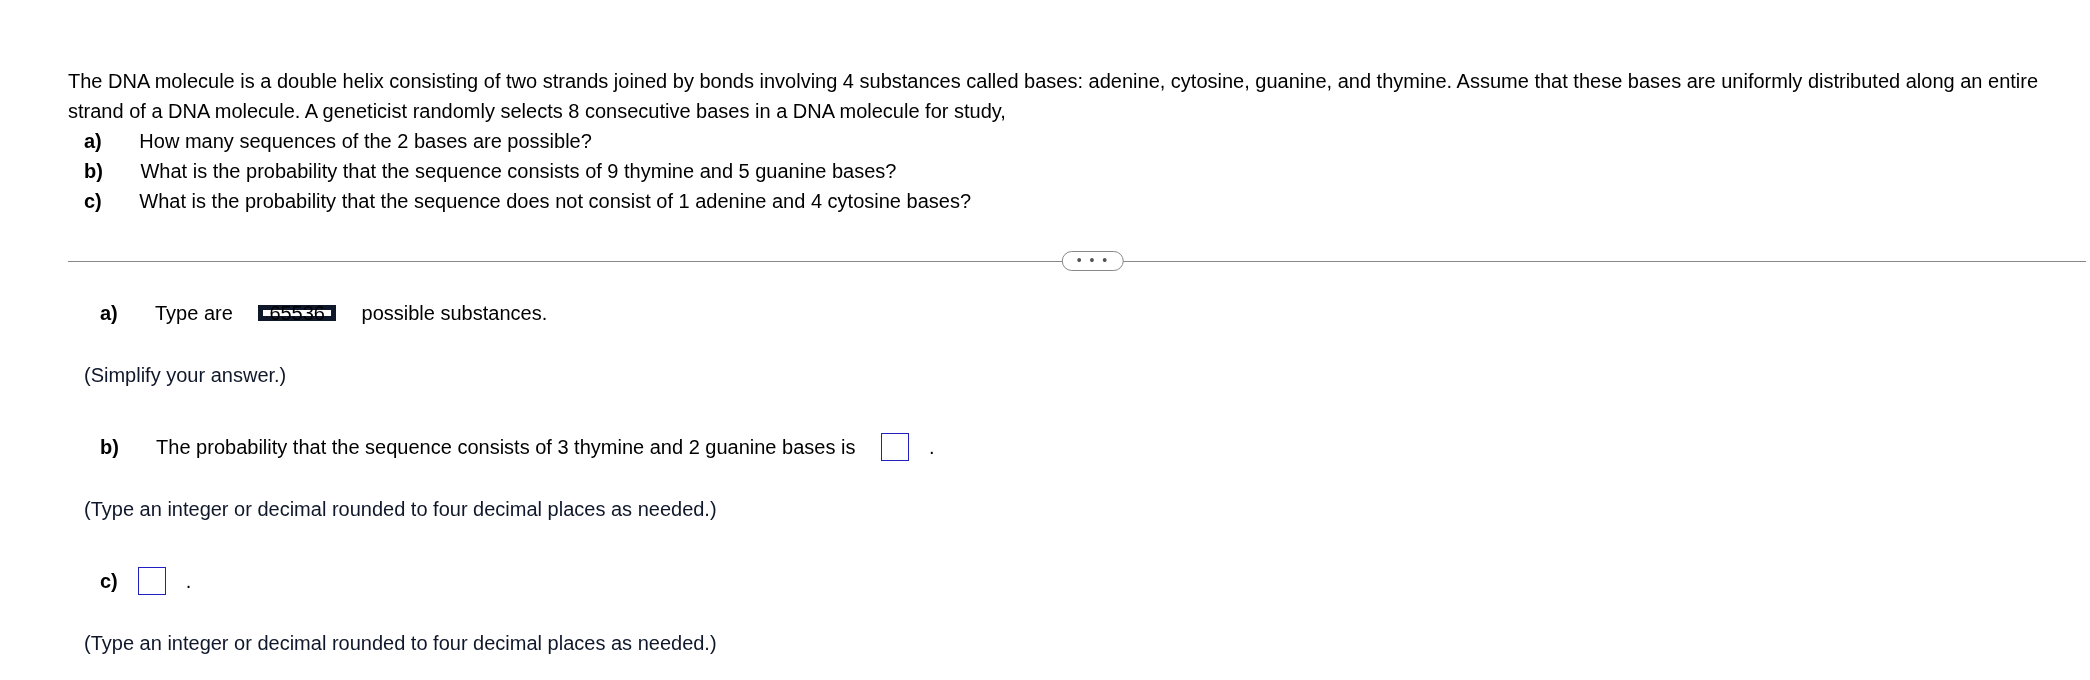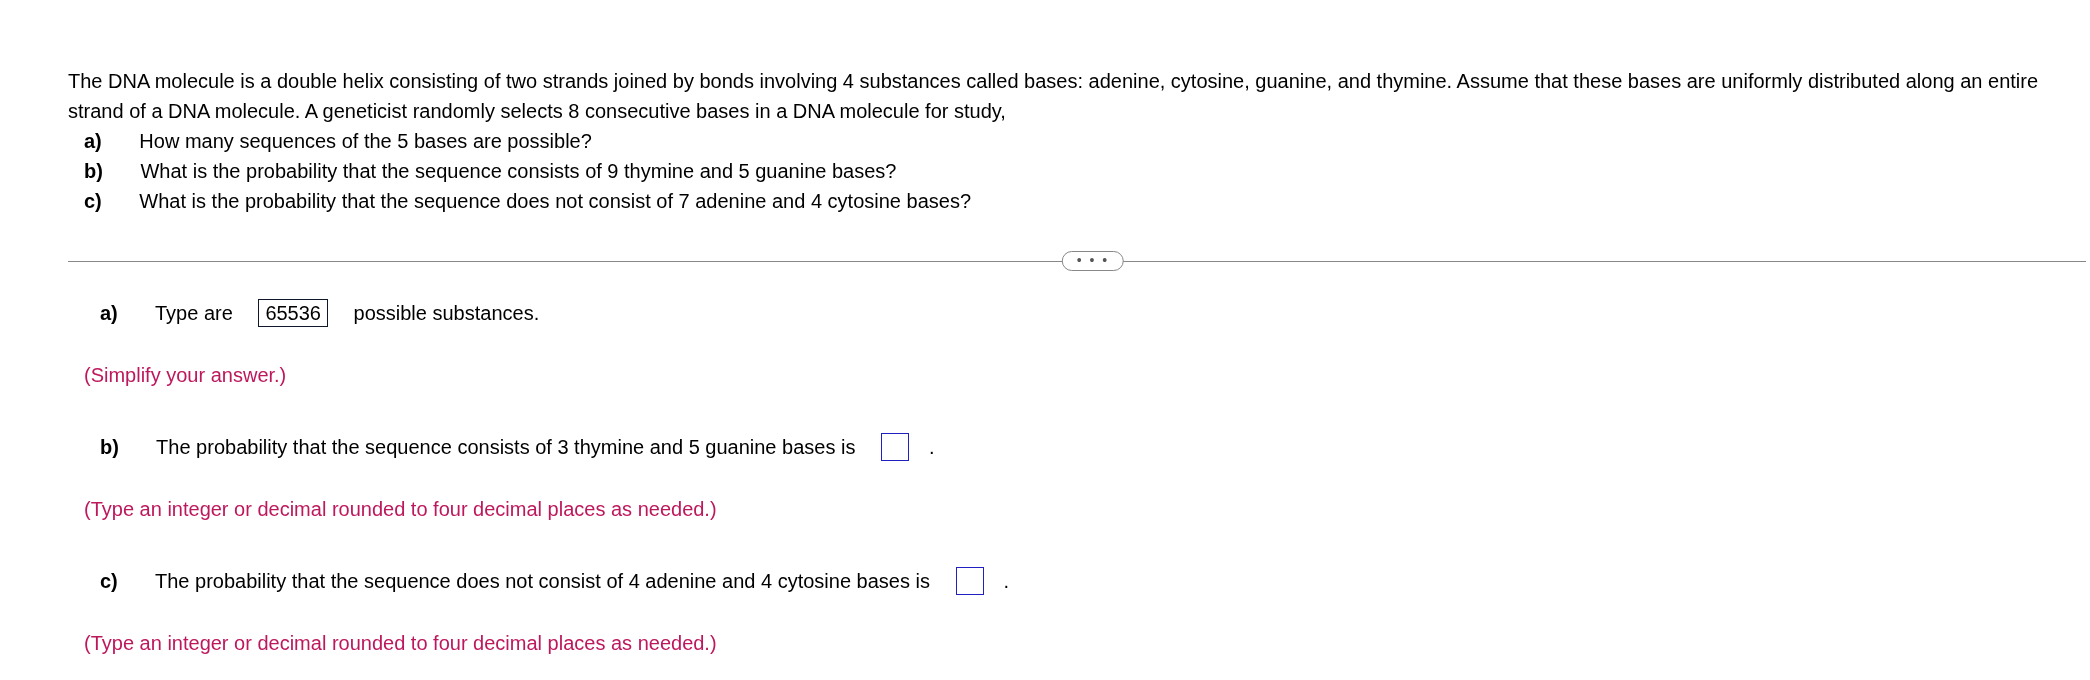--- a/index.html
+++ b/index.html
@@ -59,29 +59,29 @@
     .answer-line {
       display: flex;
       align-items: center;
       flex-wrap: wrap;
       gap: 0;
     }
     .answer-line span {
       white-space: pre;
     }
     .hint {
-      color: #be185d;
+      color: #0f172a;
       margin-top: 2px;
     }
     .input-filled {
-      border: 1px solid #0f172a;
+      border: 5px solid #0f172a;
       padding: 1px 6px;
       margin: 0 4px;
       min-width: 50px;
-      height: 28px;
+      height: 16px;
       font-size: 20px;
       font-family: inherit;
       text-align: left;
       color: #000;
       background: #fff;
       display: inline-flex;
       align-items: center;
       justify-content: center;
     }
     .input-empty {
@@ -93,27 +93,27 @@
       display: inline-block;
       vertical-align: middle;
     }
   </style>
 </head>
 <body>
 
 <div class="question-block">
   <p>The DNA molecule is a double helix consisting of two strands joined by bonds involving 4 substances called bases: adenine, cytosine, guanine, and thymine. Assume that these bases are uniformly distributed along an entire strand of a DNA molecule. A geneticist randomly selects 8 consecutive bases in a DNA molecule for study,</p>
   <p>
-    <span class="bold">a)</span><span> How many sequences of the 5 bases are possible?</span>
+    <span class="bold">a)</span><span> How many sequences of the 2 bases are possible?</span>
   </p>
   <p>
     <span class="bold">b)</span><span> What is the probability that the sequence consists of 9 thymine and 5 guanine bases?</span>
   </p>
   <p>
-    <span class="bold">c)</span><span> What is the probability that the sequence does not consist of 7 adenine and 4 cytosine bases?</span>
+    <span class="bold">c)</span><span> What is the probability that the sequence does not consist of 1 adenine and 4 cytosine bases?</span>
   </p>
 </div>
 
 <div class="divider-wrap">
   <div class="divider-line"></div>
   <div class="divider-pill">• • •</div>
 </div>
 
 <div class="answer-group">
   <div class="answer-line">
@@ -121,28 +121,27 @@
     <span> Type are </span>
     <span class="input-filled">65536</span>
     <span> possible substances.</span>
   </div>
   <div class="hint">(Simplify your answer.)</div>
 </div>
 
 <div class="answer-group">
   <div class="answer-line">
     <span class="bold">b)</span>
-    <span> The probability that the sequence consists of 3 thymine and 5 guanine bases is </span>
+    <span> The probability that the sequence consists of 3 thymine and 2 guanine bases is </span>
     <span class="input-empty"></span>
     <span>.</span>
   </div>
   <div class="hint">(Type an integer or decimal rounded to four decimal places as needed.)</div>
 </div>
 
 <div class="answer-group">
   <div class="answer-line">
     <span class="bold">c)</span>
-    <span> The probability that the sequence does not consist of 4 adenine and 4 cytosine bases is </span>
     <span class="input-empty"></span>
     <span>.</span>
   </div>
   <div class="hint">(Type an integer or decimal rounded to four decimal places as needed.)</div>
 </div>
 
 </body></html>

